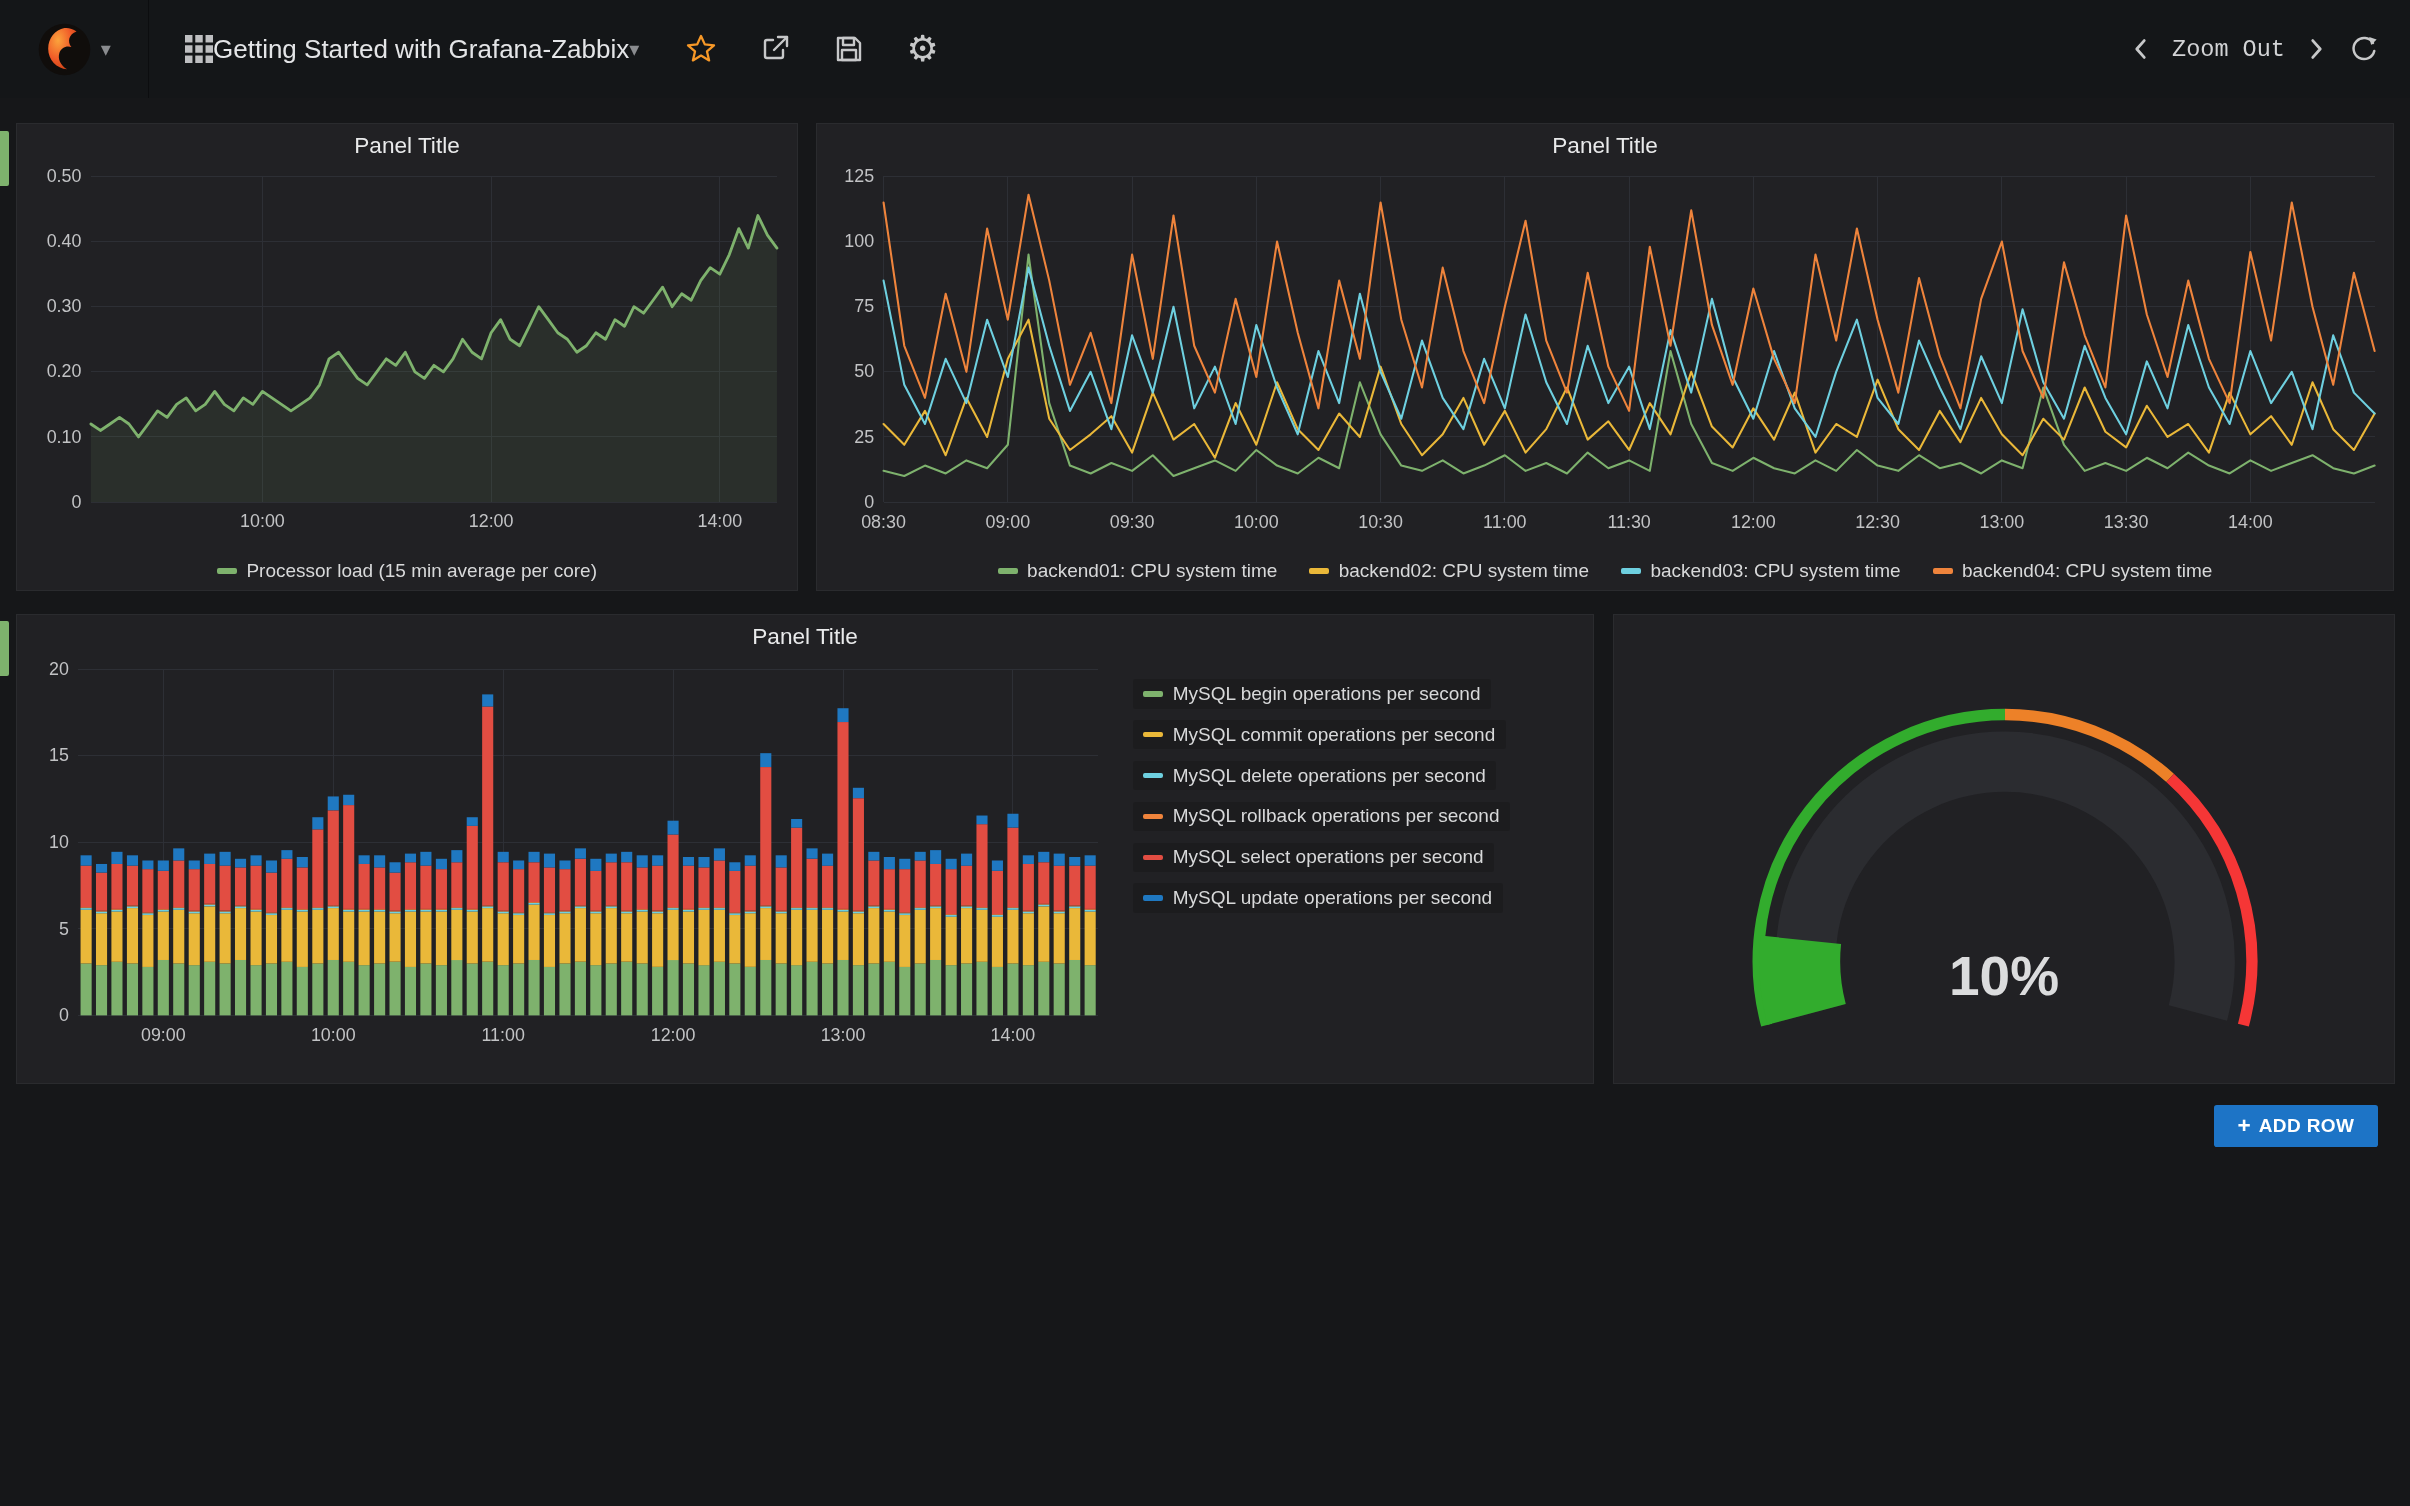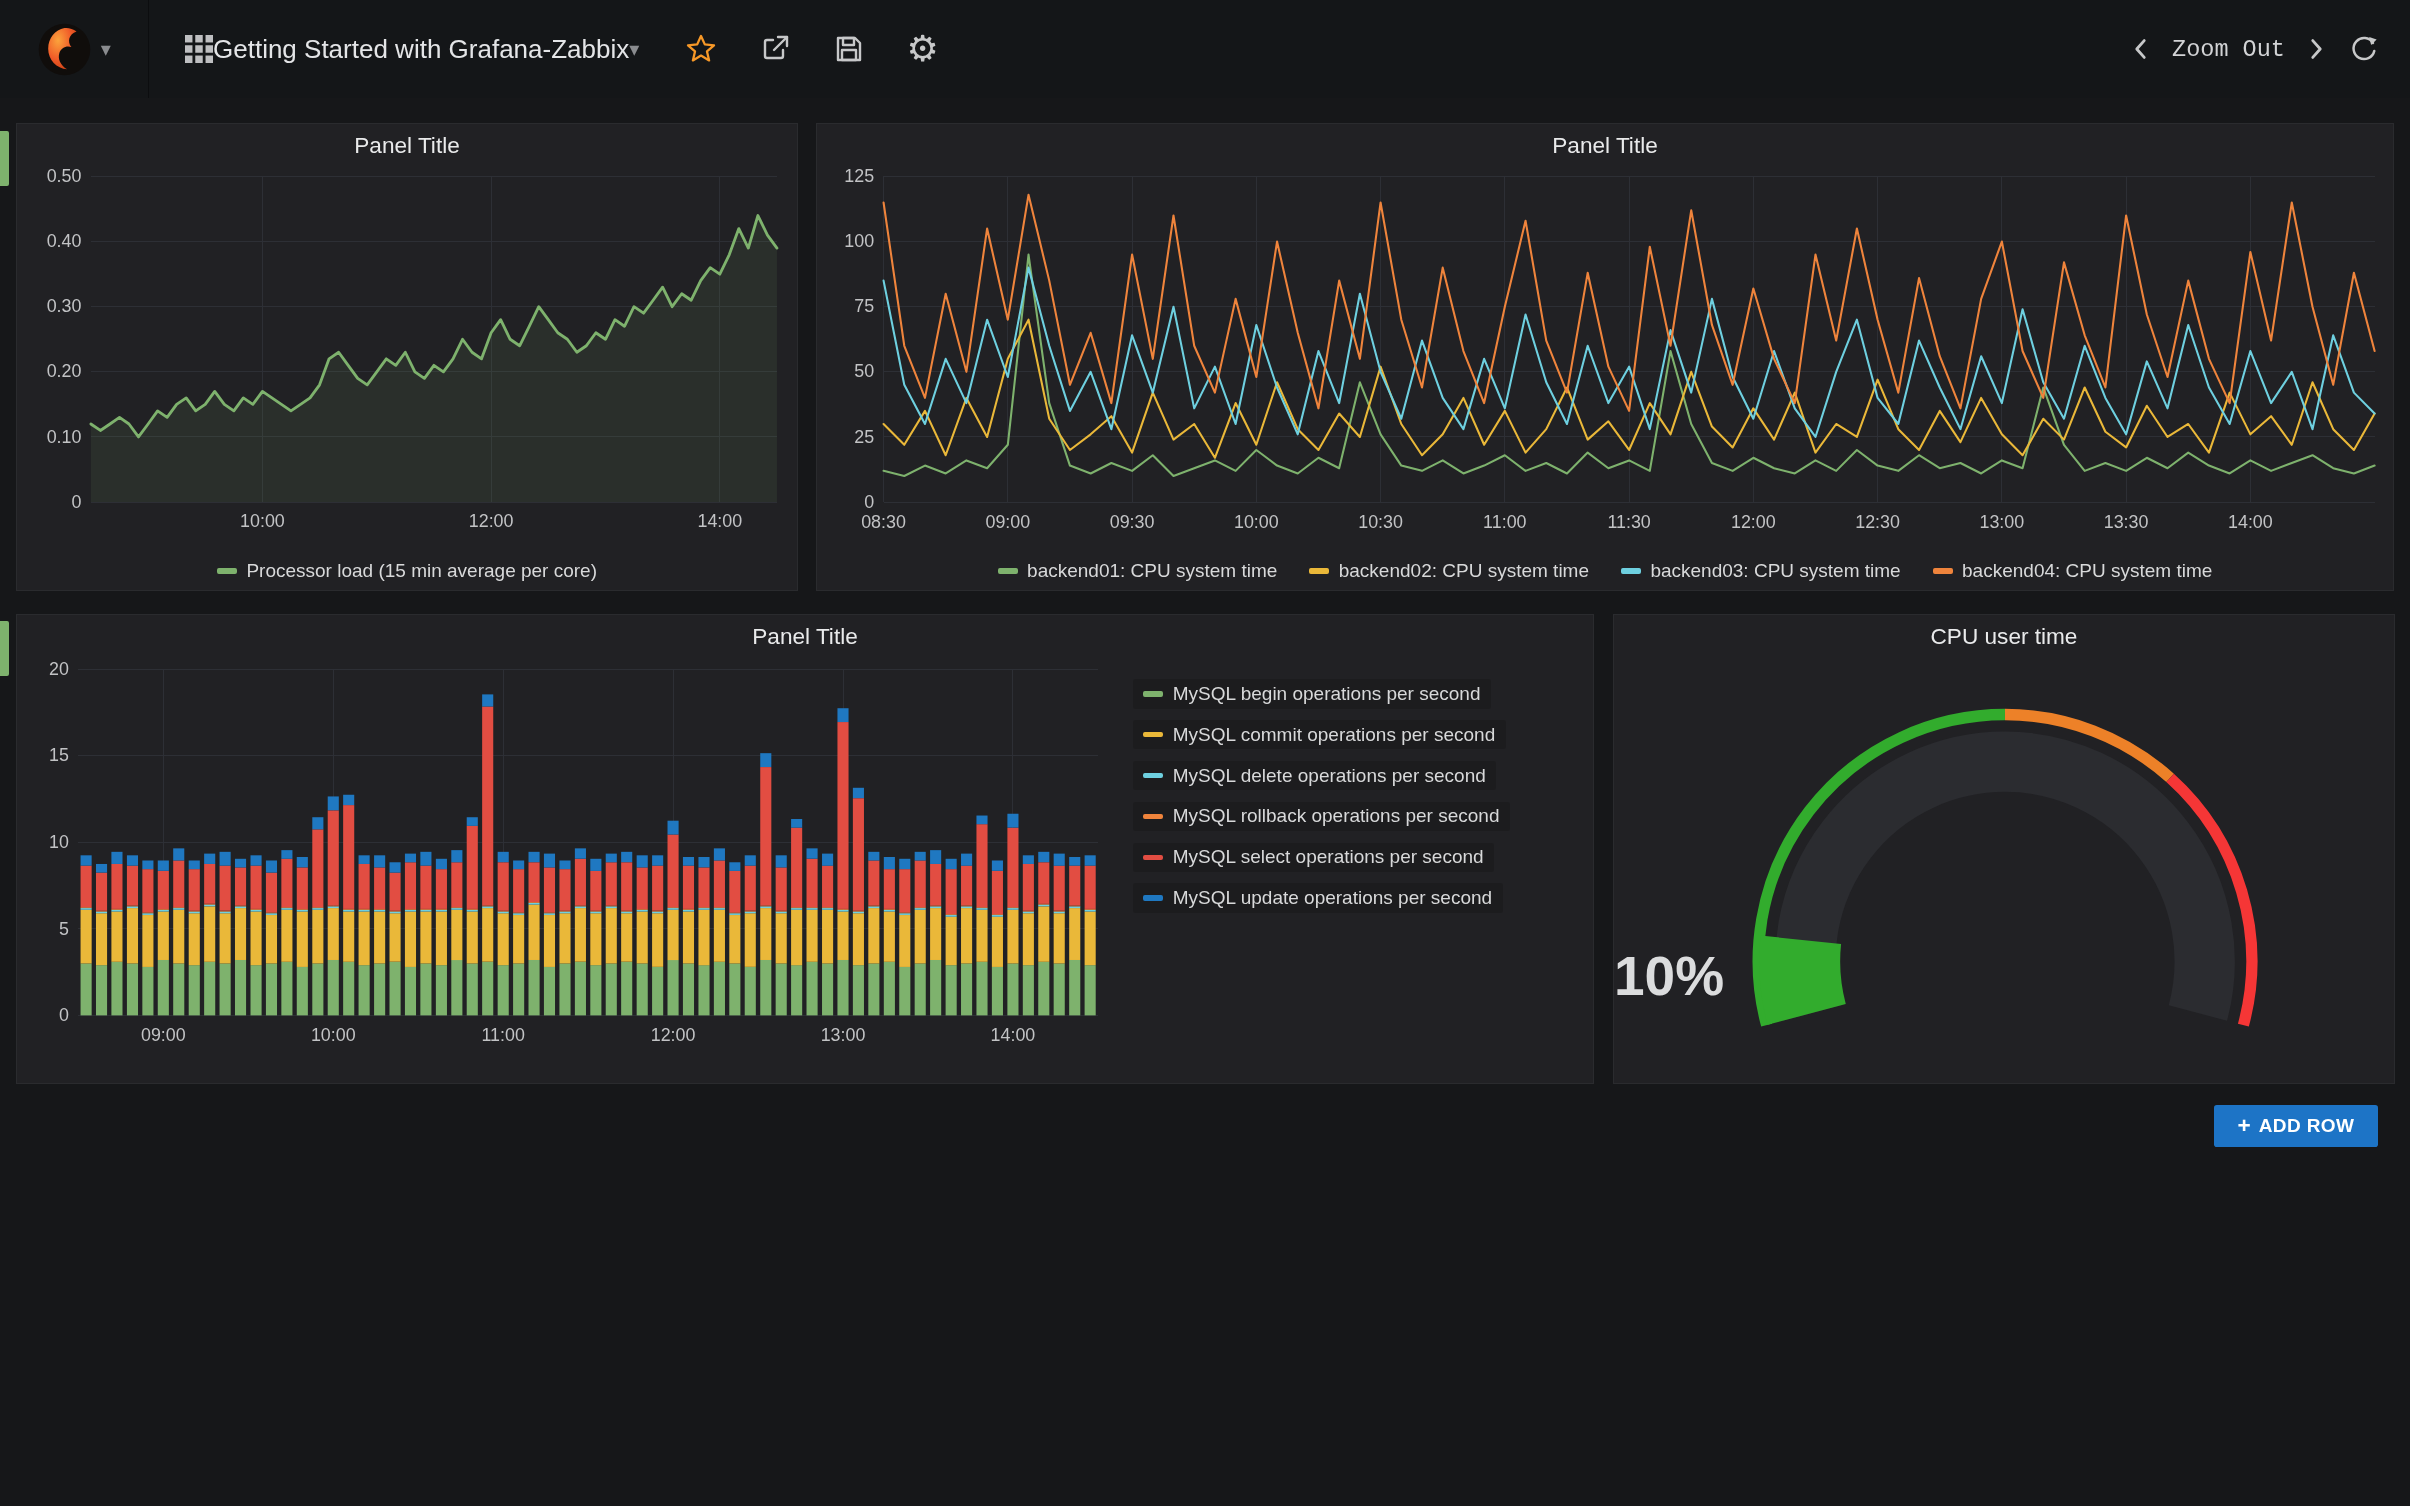--- a/index.html
+++ b/index.html
@@ -40,21 +40,21 @@
   .chart .tick{fill:#C2C3C5;font-size:19px;font-family:"Liberation Sans","DejaVu Sans",sans-serif;}
 
   .legend-center{position:absolute;left:0;right:0;bottom:8px;display:flex;
     justify-content:center;gap:32px;font-size:19px;color:#D8D9DA;}
   .legend-item{display:flex;align-items:center;gap:9.4px;cursor:pointer;}
   .lmark{width:20px;height:5.6px;border-radius:1.9px;display:inline-block;flex:none;}
   .legend-col{position:absolute;left:1116px;top:64px;display:flex;flex-direction:column;
     gap:11.3px;align-items:flex-start;font-size:19px;color:#D8D9DA;}
   .legend-col .legend-item{background:rgba(0,0,0,0.14);padding:3.8px 10.4px;border-radius:1.9px;}
 
-  .gauge-value{position:absolute;left:0;right:0;top:329px;
+  .gauge-value{position:absolute;left:0;right:0;top:329px;text-align:center;
     font-size:55px;font-weight:700;color:#DBDCDD;}
 
   .row-handle{position:absolute;left:0;width:8.5px;height:55px;background:#7EB26D;
     cursor:pointer;border-radius:0 1.9px 1.9px 0;}
   #row-handle-1{top:131px;}
   #row-handle-2{top:621px;}
 
   .add-row{position:absolute;left:2214px;top:1105px;width:164px;height:42px;background:#1D74C6;
     color:#fff;border:none;border-radius:2.8px;font-size:19px;font-weight:700;font-family:inherit;
     cursor:pointer;display:flex;align-items:center;justify-content:center;gap:7.5px;letter-spacing:0.4px;}
@@ -695,21 +695,20 @@
             <span>MySQL select operations per second</span>
           </div>
           <div class="legend-item">
             <span class="lmark" style="background: rgb(31, 120, 193);"></span>
             <span>MySQL update operations per second</span>
           </div>
         </div>
     </section>
 
     <section class="panel" id="panel-gauge">
-      <div class="panel-header">CPU user time</div>
       <svg class="chart" id="chart-gauge" width="782" height="405" viewBox="0 0 830 430">
           <path d="M210.2 376.9A212 212 0 1 1 619.8 376.9" stroke="#2B2C30" stroke-width="64" fill="none"></path>
           <path d="M161.9 389.8A262 262 0 0 1 415.0 60.0" stroke="#32AC2D" stroke-width="12" fill="none"></path>
           <path d="M415.0 60.0A262 262 0 0 1 590.3 127.3" stroke="#ED8128" stroke-width="12" fill="none"></path>
           <path d="M590.3 127.3A262 262 0 0 1 668.1 389.8" stroke="#F53636" stroke-width="12" fill="none"></path>
           <path d="M204.4 378.4A218 218 0 0 1 198.2 299.2" stroke="#32AC2D" stroke-width="86" fill="none"></path>
         </svg>
       <div class="gauge-value">10%</div>
     </section>
 

